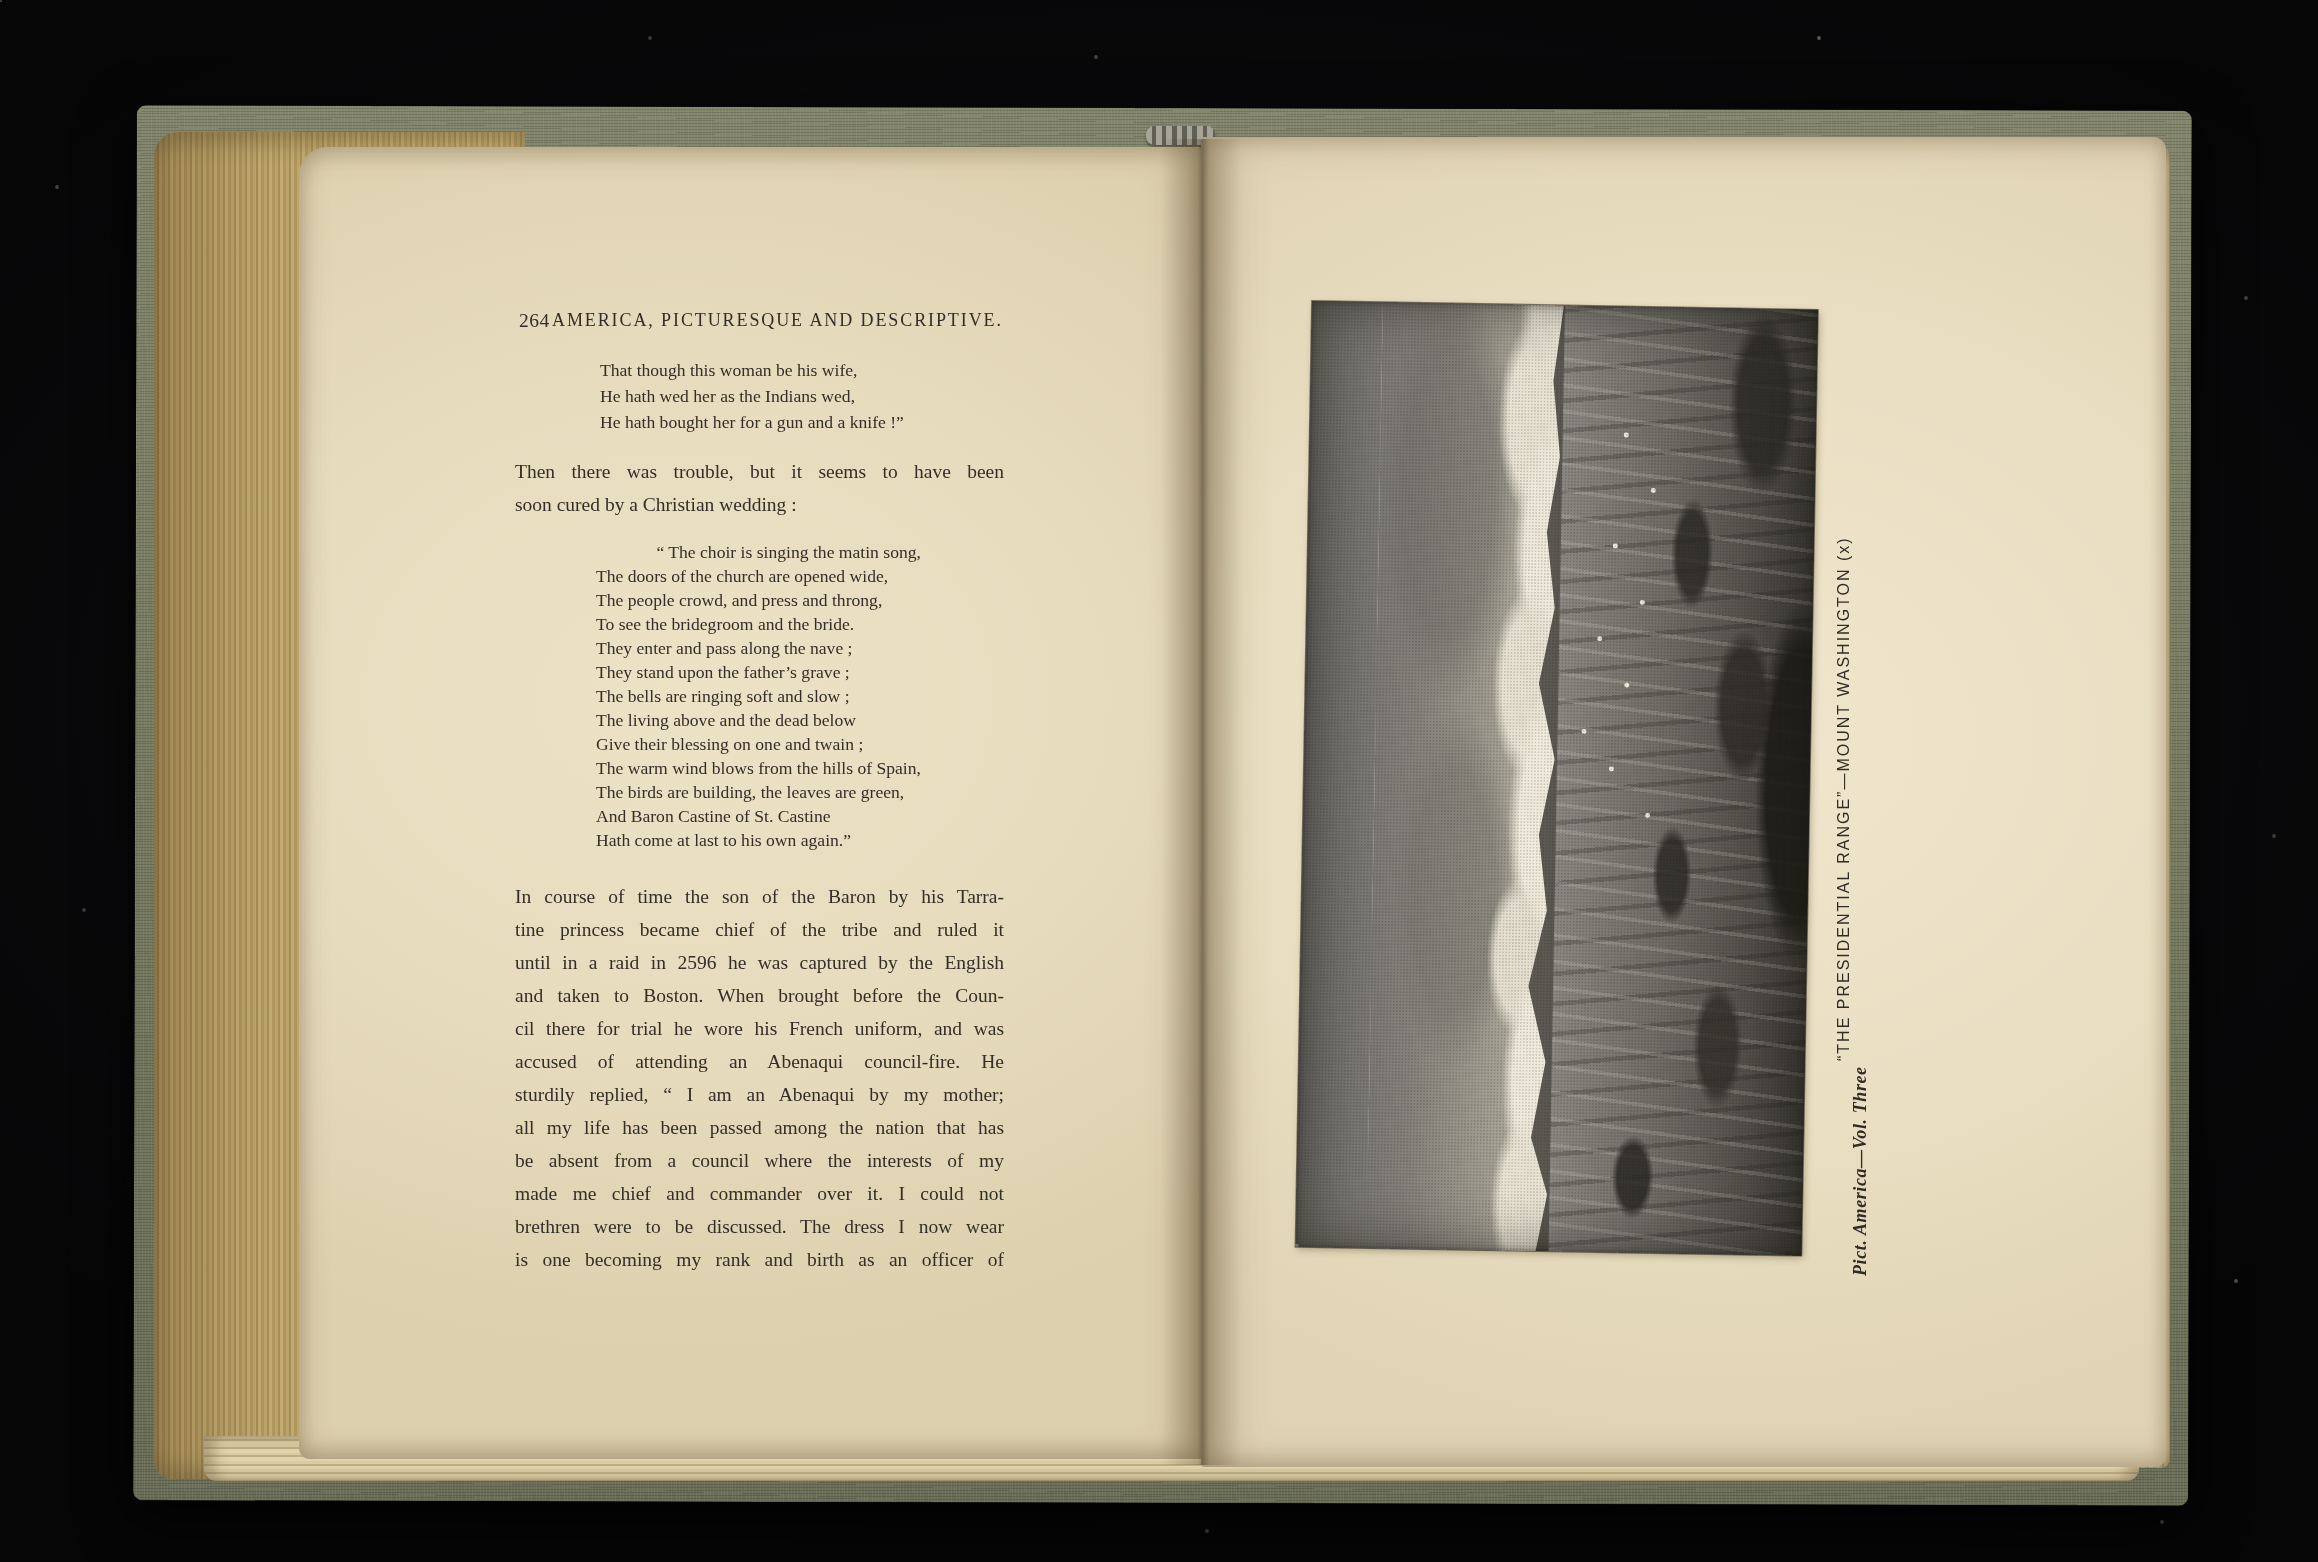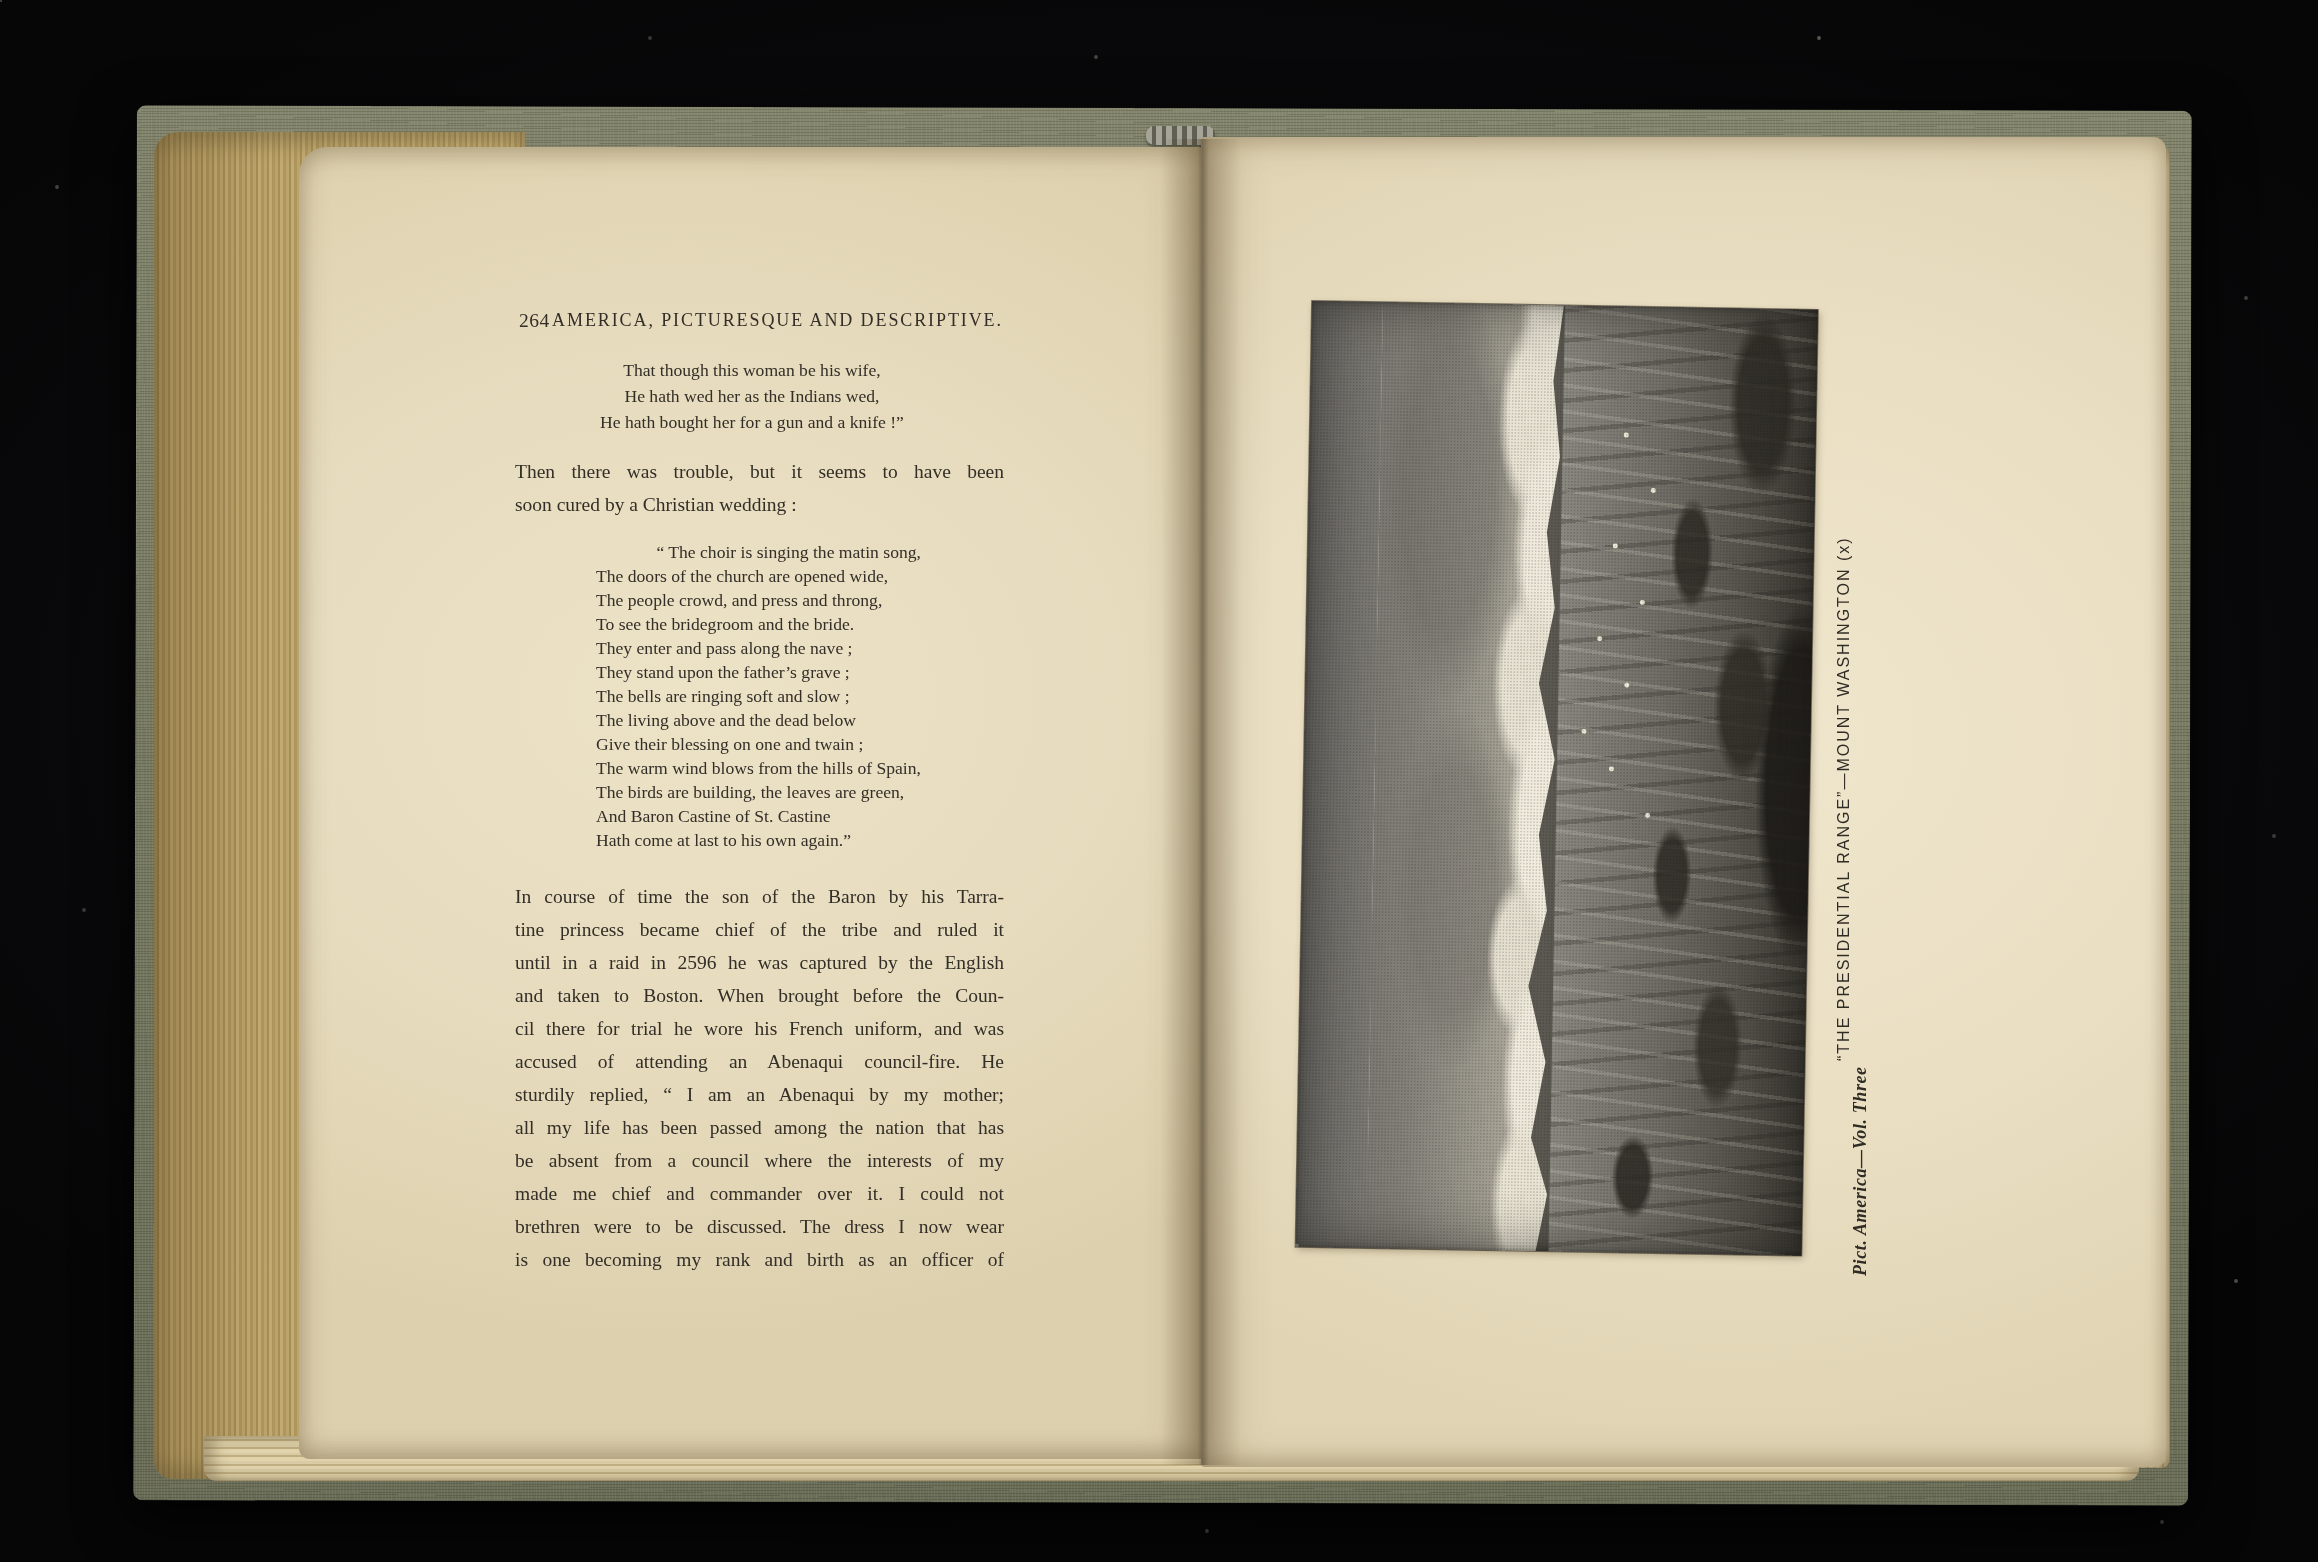--- a/index.html
+++ b/index.html
@@ -42,23 +42,23 @@
     background:
       radial-gradient(872px 705px at 55% 45%, #efe6cd 0%, #eadfc3 55%, #e0d4b4 100%);
     box-shadow:inset 28px 0 41px rgba(96,76,42,.26), inset 0 9.3px 15px rgba(96,76,42,.12),
       inset 0 -11px 15px rgba(96,76,42,.14), inset -9.3px 0 15px rgba(96,76,42,.10);}
   .gutter{position:absolute;left:1161px;top:139px;width:80px;height:1326px;pointer-events:none;
     background:linear-gradient(90deg, rgba(70,52,26,0) 0%, rgba(70,52,26,.28) 46%, rgba(40,30,14,.42) 52%, rgba(70,52,26,.22) 60%, rgba(70,52,26,0) 100%);}
   
   .ink{color:#332e27;}
   .pheader{position:absolute;left:220px;top:163px;width:484px;height:28px;font-size:19.5px;letter-spacing:0.5px;}
   .pagenum{position:absolute;left:0;top:0;font-family:Liberation Serif, serif;}
-  .runtitle{display:block;text-align:center;font-size:18px;letter-spacing:1.9px;padding-left:33px;}
+  .runtitle{display:block;font-size:18px;letter-spacing:1.9px;padding-left:33px;}
   .verse{position:absolute;font-size:17.6px;}
-  .v1{left:301px;top:210px;line-height:26px;text-align:center;}
+  .v1{left:301px;top:210px;line-height:26px;}
   .v2{left:297px;top:393px;line-height:24px;}
   .v2 .hang{text-indent:-28px;text-align:right;}
   .prose{position:absolute;font-size:19.5px;width:489px;}
   .p1{left:216px;top:308px;line-height:33px;}
   .p2{left:216px;top:733px;line-height:33px;}
   .prose .tl{white-space:nowrap;}
   .tl.j{text-align:justify;text-align-last:justify;}
   
   .plate{position:absolute;left:111px;top:164px;width:506px;height:946px;
     transform:rotate(1deg);transform-origin:top left;background:#23211d;

